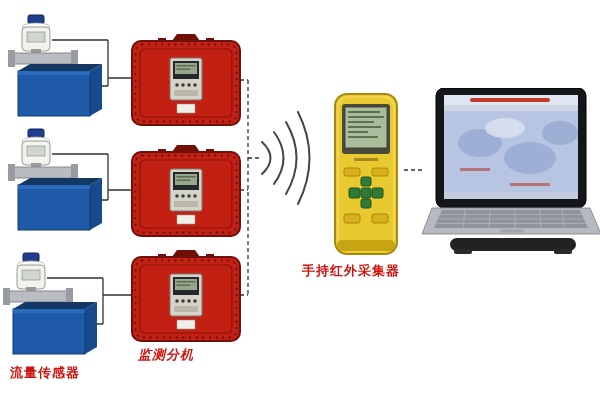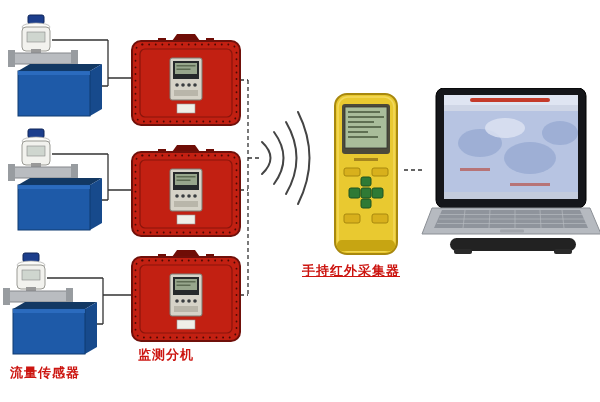--- a/index.html
+++ b/index.html
@@ -212,17 +212,17 @@
         <line x1="120" y1="122" x2="121" y2="140"></line>
         <line x1="142" y1="122" x2="144" y2="140"></line>
       </g>
       <rect x="80" y="141.5" width="24" height="3" rx="1" fill="#a0a4aa"></rect>
       <rect x="30" y="150" width="126" height="13" rx="6.5" fill="#222"></rect>
       <rect x="34" y="161" width="18" height="5" rx="2" fill="#2a2a2a"></rect>
       <rect x="134" y="161" width="18" height="5" rx="2" fill="#2a2a2a"></rect>
     </svg>
   </div>
 
-  <div class="diagram-label" style="left:138px;top:346px;">监测分机</div>
-  <div class="diagram-label" style="left:302px;top:262px;text-decoration:underline;">手持红外采集器</div>
+  <div class="diagram-label" style="left:138px;top:346px;font-style:italic;">监测分机</div>
+  <div class="diagram-label" style="left:302px;top:262px;">手持红外采集器</div>
   <div class="diagram-label" style="left:10px;top:364px;font-family:Liberation Mono, monospace;">流量传感器</div>
 
 </div>
 
 </body></html>

